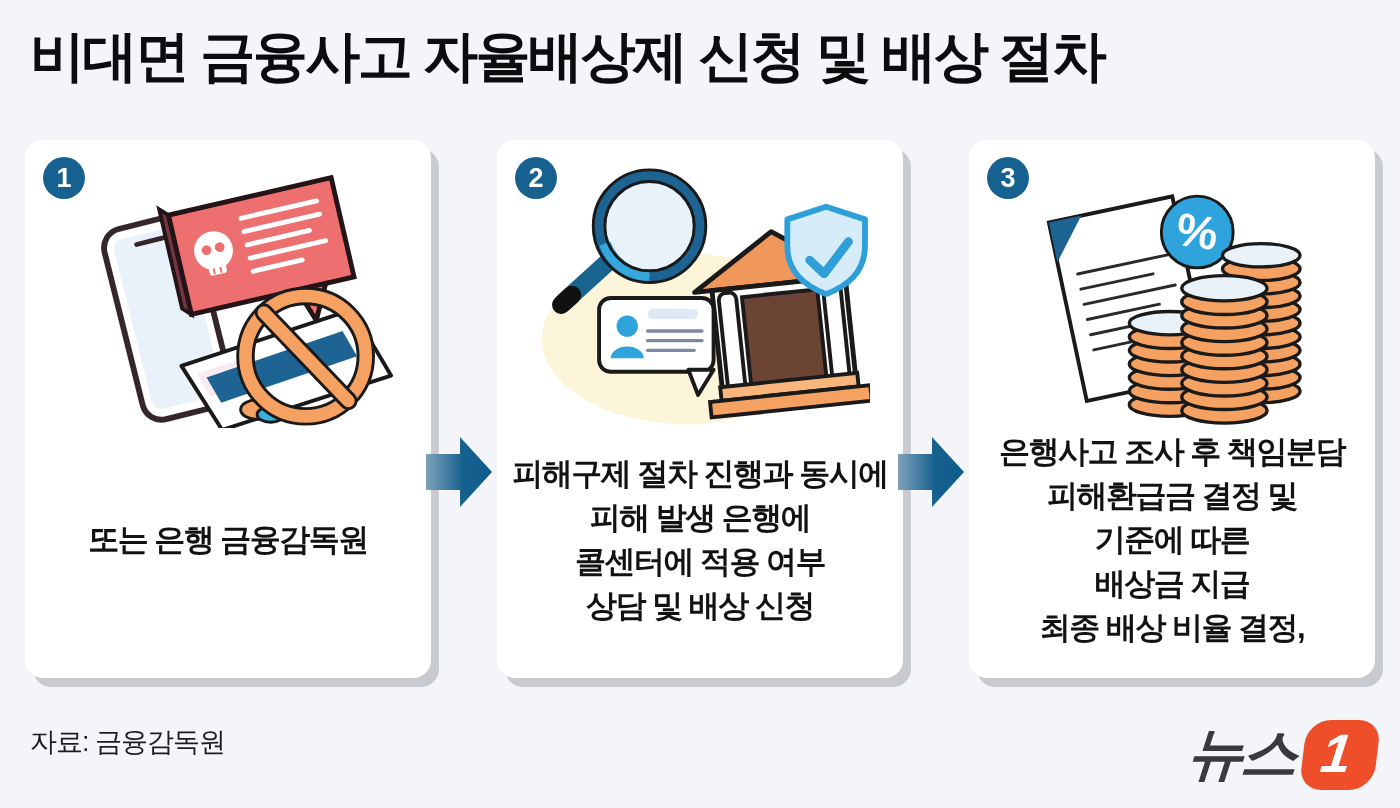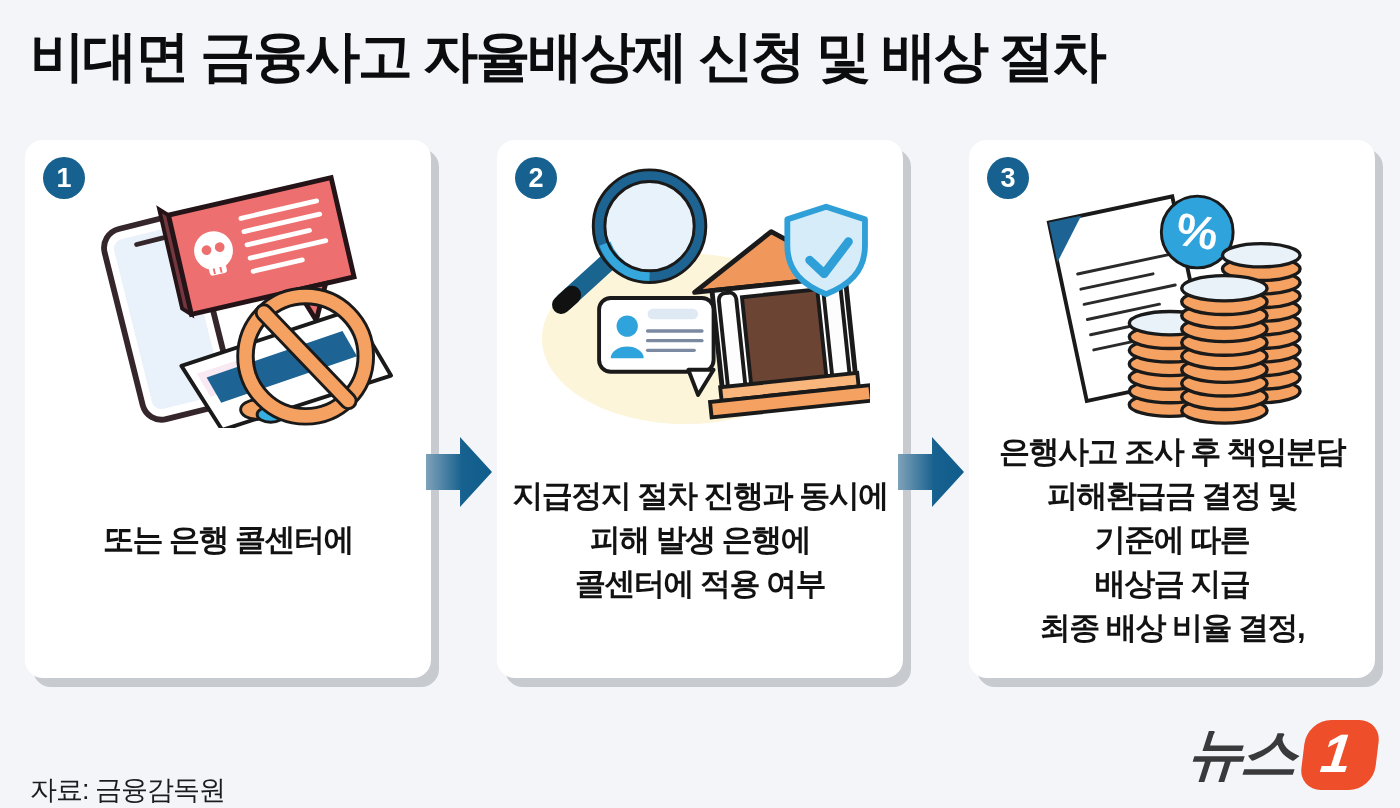--- a/index.html
+++ b/index.html
@@ -46,21 +46,21 @@
     text-align: center;
     font-size: 31px; font-weight: 700; color: #121212;
     line-height: 44px; letter-spacing: -1.5px;
   }
 
   .arrow { position: absolute; top: 437px; width: 66px; height: 70px; }
   .a1 { left: 426px; }
   .a2 { left: 898px; }
 
   .source {
-    position: absolute; left: 30px; top: 772px;
+    position: absolute; left: 30px; top: 724px;
     font-size: 27px; font-weight: 500; color: #1c1c1e;
     letter-spacing: -1px;
   }
 
   .logo {
     position: absolute; right: 23px; top: 716px;
     display: flex; align-items: center; gap: 8px;
   }
   .logo-text {
     font-size: 57px; font-weight: 900; font-style: italic;
@@ -128,21 +128,21 @@
 
         <g>
           <circle cx="250" cy="196" r="62" fill="none" stroke="#1a1a1a" stroke-width="19"></circle>
           <circle cx="250" cy="196" r="62" fill="none" stroke="#f5a161" stroke-width="13"></circle>
           <line x1="207" y1="151" x2="294" y2="242" stroke="#1a1a1a" stroke-width="19" stroke-linecap="round"></line>
           <line x1="207" y1="151" x2="294" y2="242" stroke="#f5a161" stroke-width="13" stroke-linecap="round"></line>
         </g>
       </svg>
     </div>
     <div class="steptext">
-      <div>또는 은행 콜센터에</div>
+      <div>또는 은행 금융감독원</div>
     </div>
   </section>
 
   <section class="card c2">
     <div class="badge">2</div>
     <div class="illu">
       <svg viewBox="0 0 340 270">
         <ellipse cx="155" cy="178" rx="148" ry="88" fill="#fcf5da"></ellipse>
 
         <g transform="rotate(-6 245 160)">
@@ -177,23 +177,24 @@
           <line x1="74" y1="100" x2="30" y2="140" stroke="#1a6590" stroke-width="19" stroke-linecap="round"></line>
           <line x1="38" y1="133" x2="27" y2="143" stroke="#111111" stroke-width="19" stroke-linecap="round"></line>
           <circle cx="118" cy="62" r="52" fill="#e8f2fa" stroke="#1d6492" stroke-width="12"></circle>
           <path d="M72 80 a52 52 0 0 0 46 34" fill="none" stroke="#35a7dc" stroke-width="12"></path>
           <circle cx="118" cy="62" r="58" fill="none" stroke="#1a1a1a" stroke-width="3"></circle>
           <circle cx="118" cy="62" r="46" fill="none" stroke="#1a1a1a" stroke-width="3"></circle>
         </g>
       </svg>
     </div>
     <div class="steptext">
-      <div>지급정지 절차 진행과 동시에</div>
+      <div>피해구제 절차 진행과 동시에</div>
       <div>피해 발생 은행에</div>
       <div>콜센터에 적용 여부</div>
+      <div>상담 및 배상 신청</div>
     </div>
   </section>
 
   <section class="card c3">
     <div class="badge">3</div>
     <div class="illu">
       <svg viewBox="0 0 340 270">
 
         <g transform="rotate(-12 130 140)">
           <rect x="62" y="42" width="130" height="188" fill="#ffffff" stroke="#1a1a1a" stroke-width="4"></rect>

